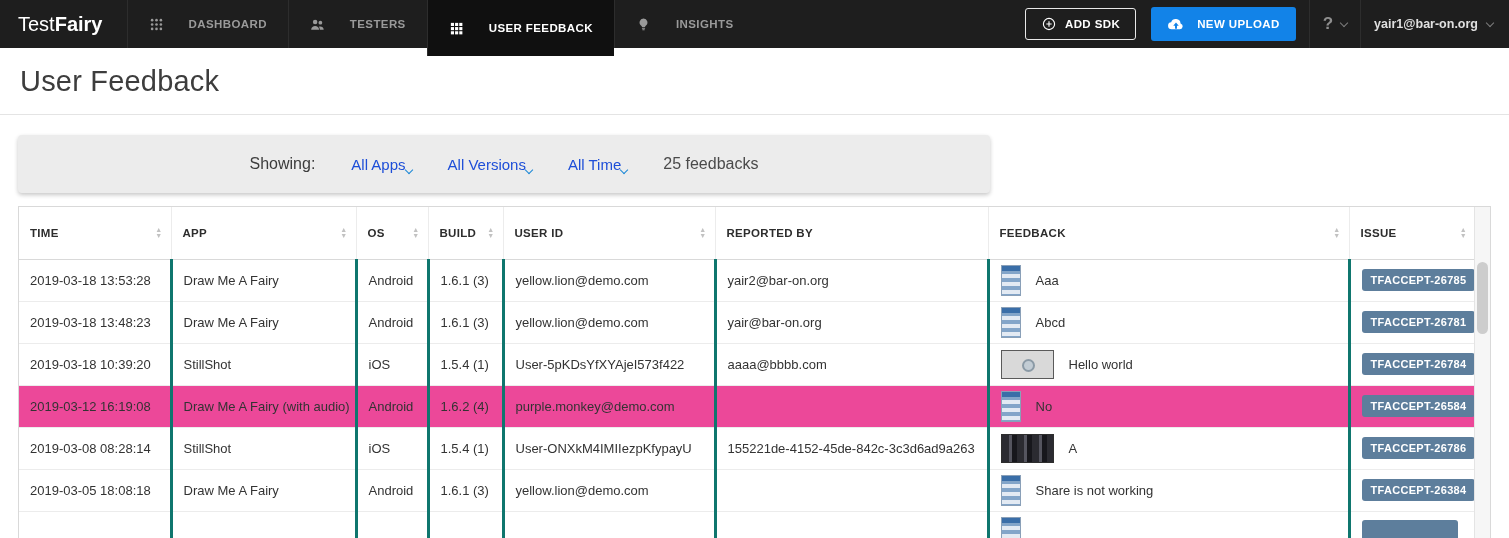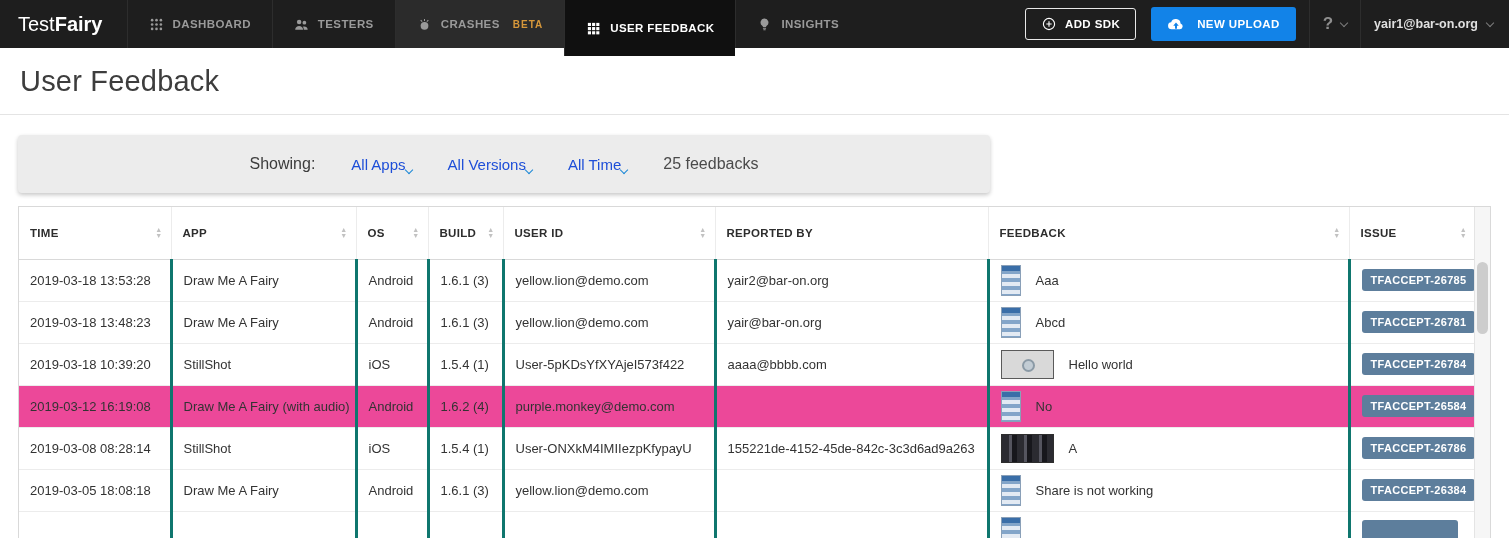--- a/index.html
+++ b/index.html
@@ -15,21 +15,21 @@
   .navbar {
     height:48px; background:#1e1e1e;
     display:flex; align-items:flex-start;
     position:relative; z-index:10;
   }
   .logo { display:flex; align-items:center; height:48px; padding:0 24px 0 18px; color:#fff; font-size:20px; cursor:pointer; }
   .logo .l1 { font-weight:400; }
   .logo .l2 { font-weight:700; }
   .nav-items { display:flex; height:48px; }
   .nav-item {
-    display:flex; align-items:center; gap:9px; height:48px;
+    display:flex; align-items:center; gap:25px; height:48px;
     padding:0 21px; color:#9a9a9a; font-size:11.5px; font-weight:700;
     letter-spacing:.4px; border-left:1px solid #2d2d2d; cursor:pointer; white-space:nowrap;
   }
   .nav-item svg { width:15px; height:15px; fill:currentColor; flex:none; }
   .nav-item.crashes { background:#2b2b2b; }
   .nav-item.active { background:#101010; color:#ffffff; height:56px; border-left:1px solid #2d2d2d; }
   .beta-tag { color:#d6973a; font-size:10px; font-weight:700; letter-spacing:1px; margin-left:4px; }
 
   .nav-right { margin-left:auto; display:flex; align-items:center; height:48px; padding-right:16px; }
   .btn-addsdk {
@@ -154,28 +154,20 @@
       <span>DASHBOARD</span>
     </div>
     <div class="nav-item">
       <svg viewBox="0 0 24 24">
           <circle cx="8.2" cy="8" r="3.6"></circle>
           <circle cx="16.6" cy="9" r="3"></circle>
           <path d="M2 19.5c0-3.2 3-5.3 6.2-5.3s6.2 2.1 6.2 5.3v.9H2z"></path>
           <path d="M15.6 20.4v-.9c0-1.5-.6-2.8-1.6-3.8.8-.4 1.7-.6 2.6-.6 2.6 0 5.2 1.8 5.2 4.4v.9z"></path>
         </svg>
       <span>TESTERS</span>
-    </div>
-    <div class="nav-item crashes">
-      <svg viewBox="0 0 24 24">
-          <circle cx="12" cy="14" r="6.2"></circle>
-          <path d="M11.2 3h1.6v3.4h-1.6zM5.3 5.5l1.2-1.2 2.4 2.4-1.2 1.2zM18.7 5.5l-1.2-1.2-2.4 2.4 1.2 1.2z"></path>
-        </svg>
-      <span>CRASHES</span>
-      <span class="beta-tag">BETA</span>
     </div>
     <div class="nav-item active">
       <svg viewBox="0 0 24 24">
           <rect x="3" y="3" width="5" height="5"></rect>
           <rect x="9.7" y="3" width="5" height="5"></rect>
           <rect x="16.4" y="3" width="5" height="5"></rect>
           <rect x="3" y="9.7" width="5" height="5"></rect>
           <rect x="9.7" y="9.7" width="5" height="5"></rect>
           <rect x="16.4" y="9.7" width="5" height="5"></rect>
           <rect x="3" y="16.4" width="5" height="5"></rect>

